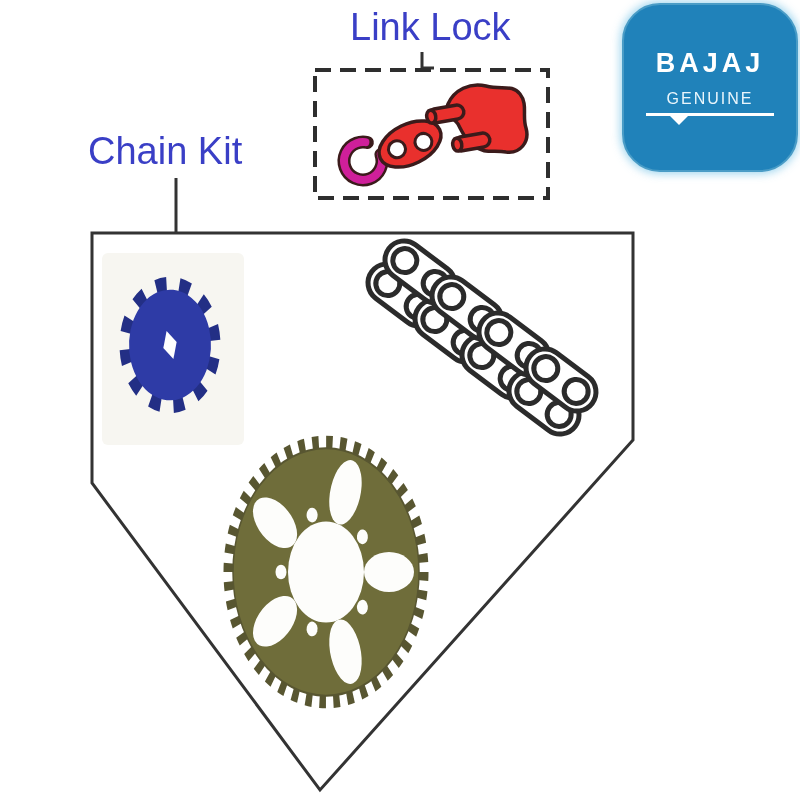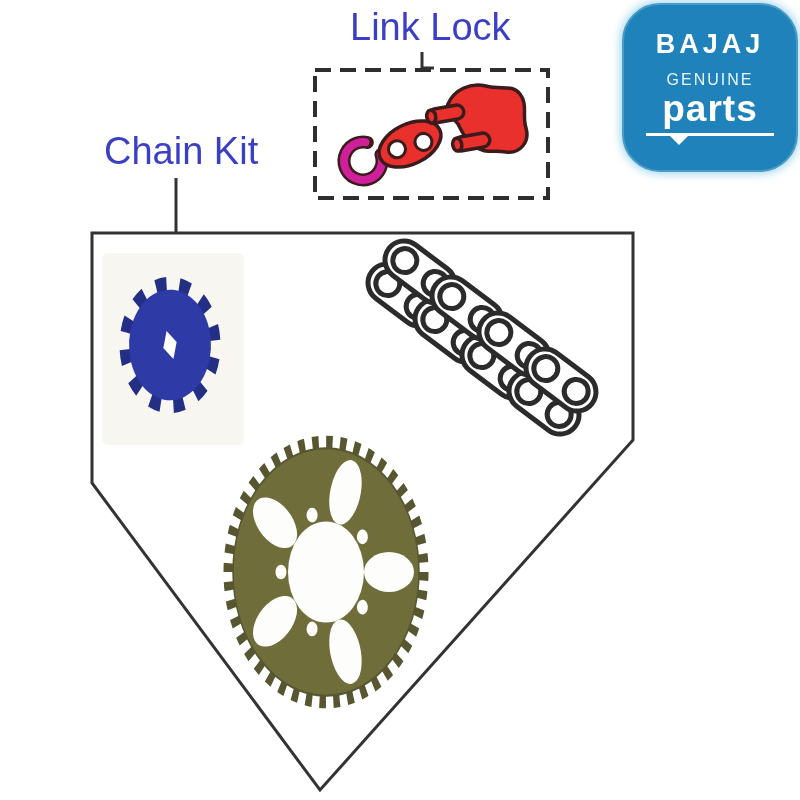--- a/index.html
+++ b/index.html
@@ -20,21 +20,21 @@
   *{box-sizing:border-box;margin:0;padding:0;}
   html,body{width:800px;height:800px;background:#ffffff;overflow:hidden;
     font-family:"Liberation Sans", sans-serif;}
   .canvas{position:relative;width:800px;height:593px;background:#ffffff;}
 
   .callout-label{
     position:absolute;color:var(--label-blue);
     font-size:38px;font-weight:400;letter-spacing:0px;white-space:nowrap;
   }
   #link-lock-label{left:350px;top:6px;}
-  #chain-kit-label{left:104px;top:130px;}
+  #chain-kit-label{left:88px;top:130px;}
 
   
   .watermark{position:absolute;left:308px;top:370px;display:flex;align-items:baseline;white-space:nowrap;}
   .watermark .wm-prefix{color:var(--watermark-blue);font-size:30px;font-weight:400;}
   .watermark .wm-brand{color:var(--watermark-gray);font-size:33px;font-weight:700;letter-spacing:1px;}
   .watermark .wm-suffix{color:var(--watermark-blue);font-size:22px;font-weight:400;}
 
   
   .logo{
     position:absolute;left:622px;top:3px;width:176px;height:169px;
@@ -166,20 +166,19 @@
       </g>
     </g>
   </svg>
 
   <div class="callout-label" id="link-lock-label">Link Lock</div>
   <div class="callout-label" id="chain-kit-label">Chain Kit</div>
 
   <div class="logo">
     <div class="brand">BAJAJ</div>
     <div class="genuine">GENUINE</div>
-    <div class="parts">parts</div>
     <svg class="underline-svg" width="132" height="16">
       <line x1="2" y1="3.5" x2="130" y2="3.5" stroke="#ffffff" stroke-width="3"></line>
       <polygon points="26,5 44,5 35,14" fill="#ffffff"></polygon>
     </svg>
   </div>
 
 </div>
 
 </body></html>

